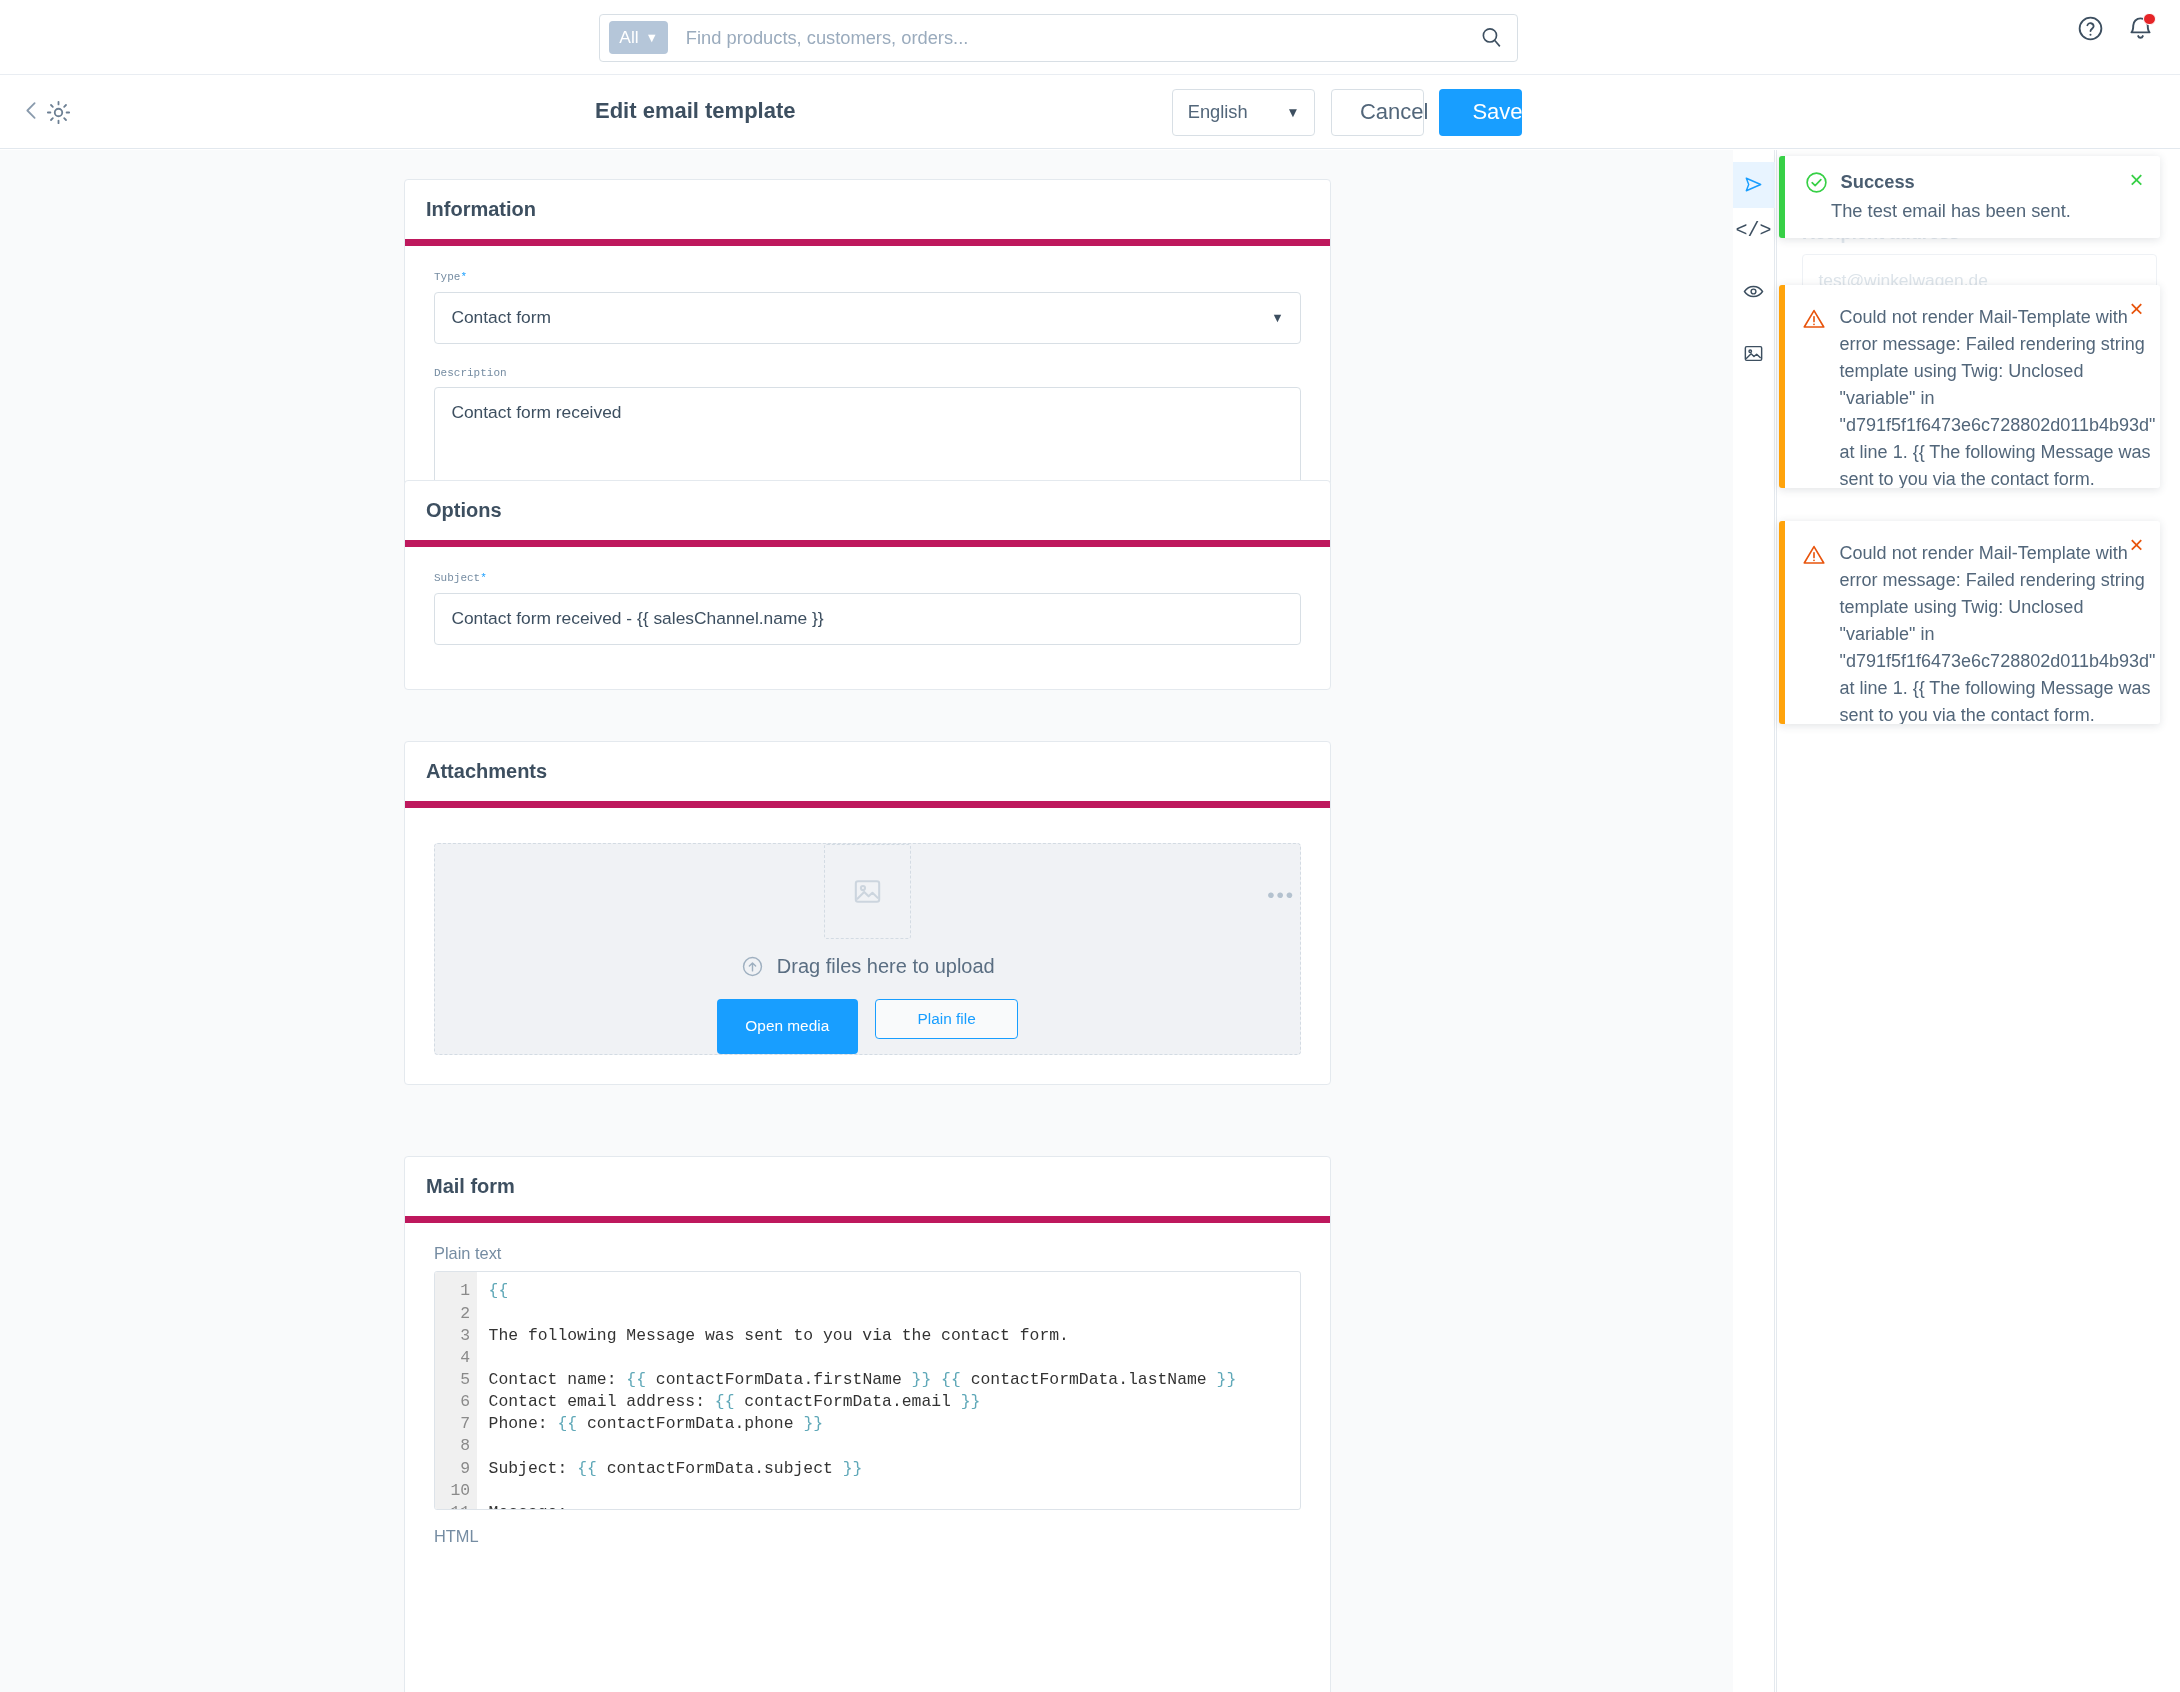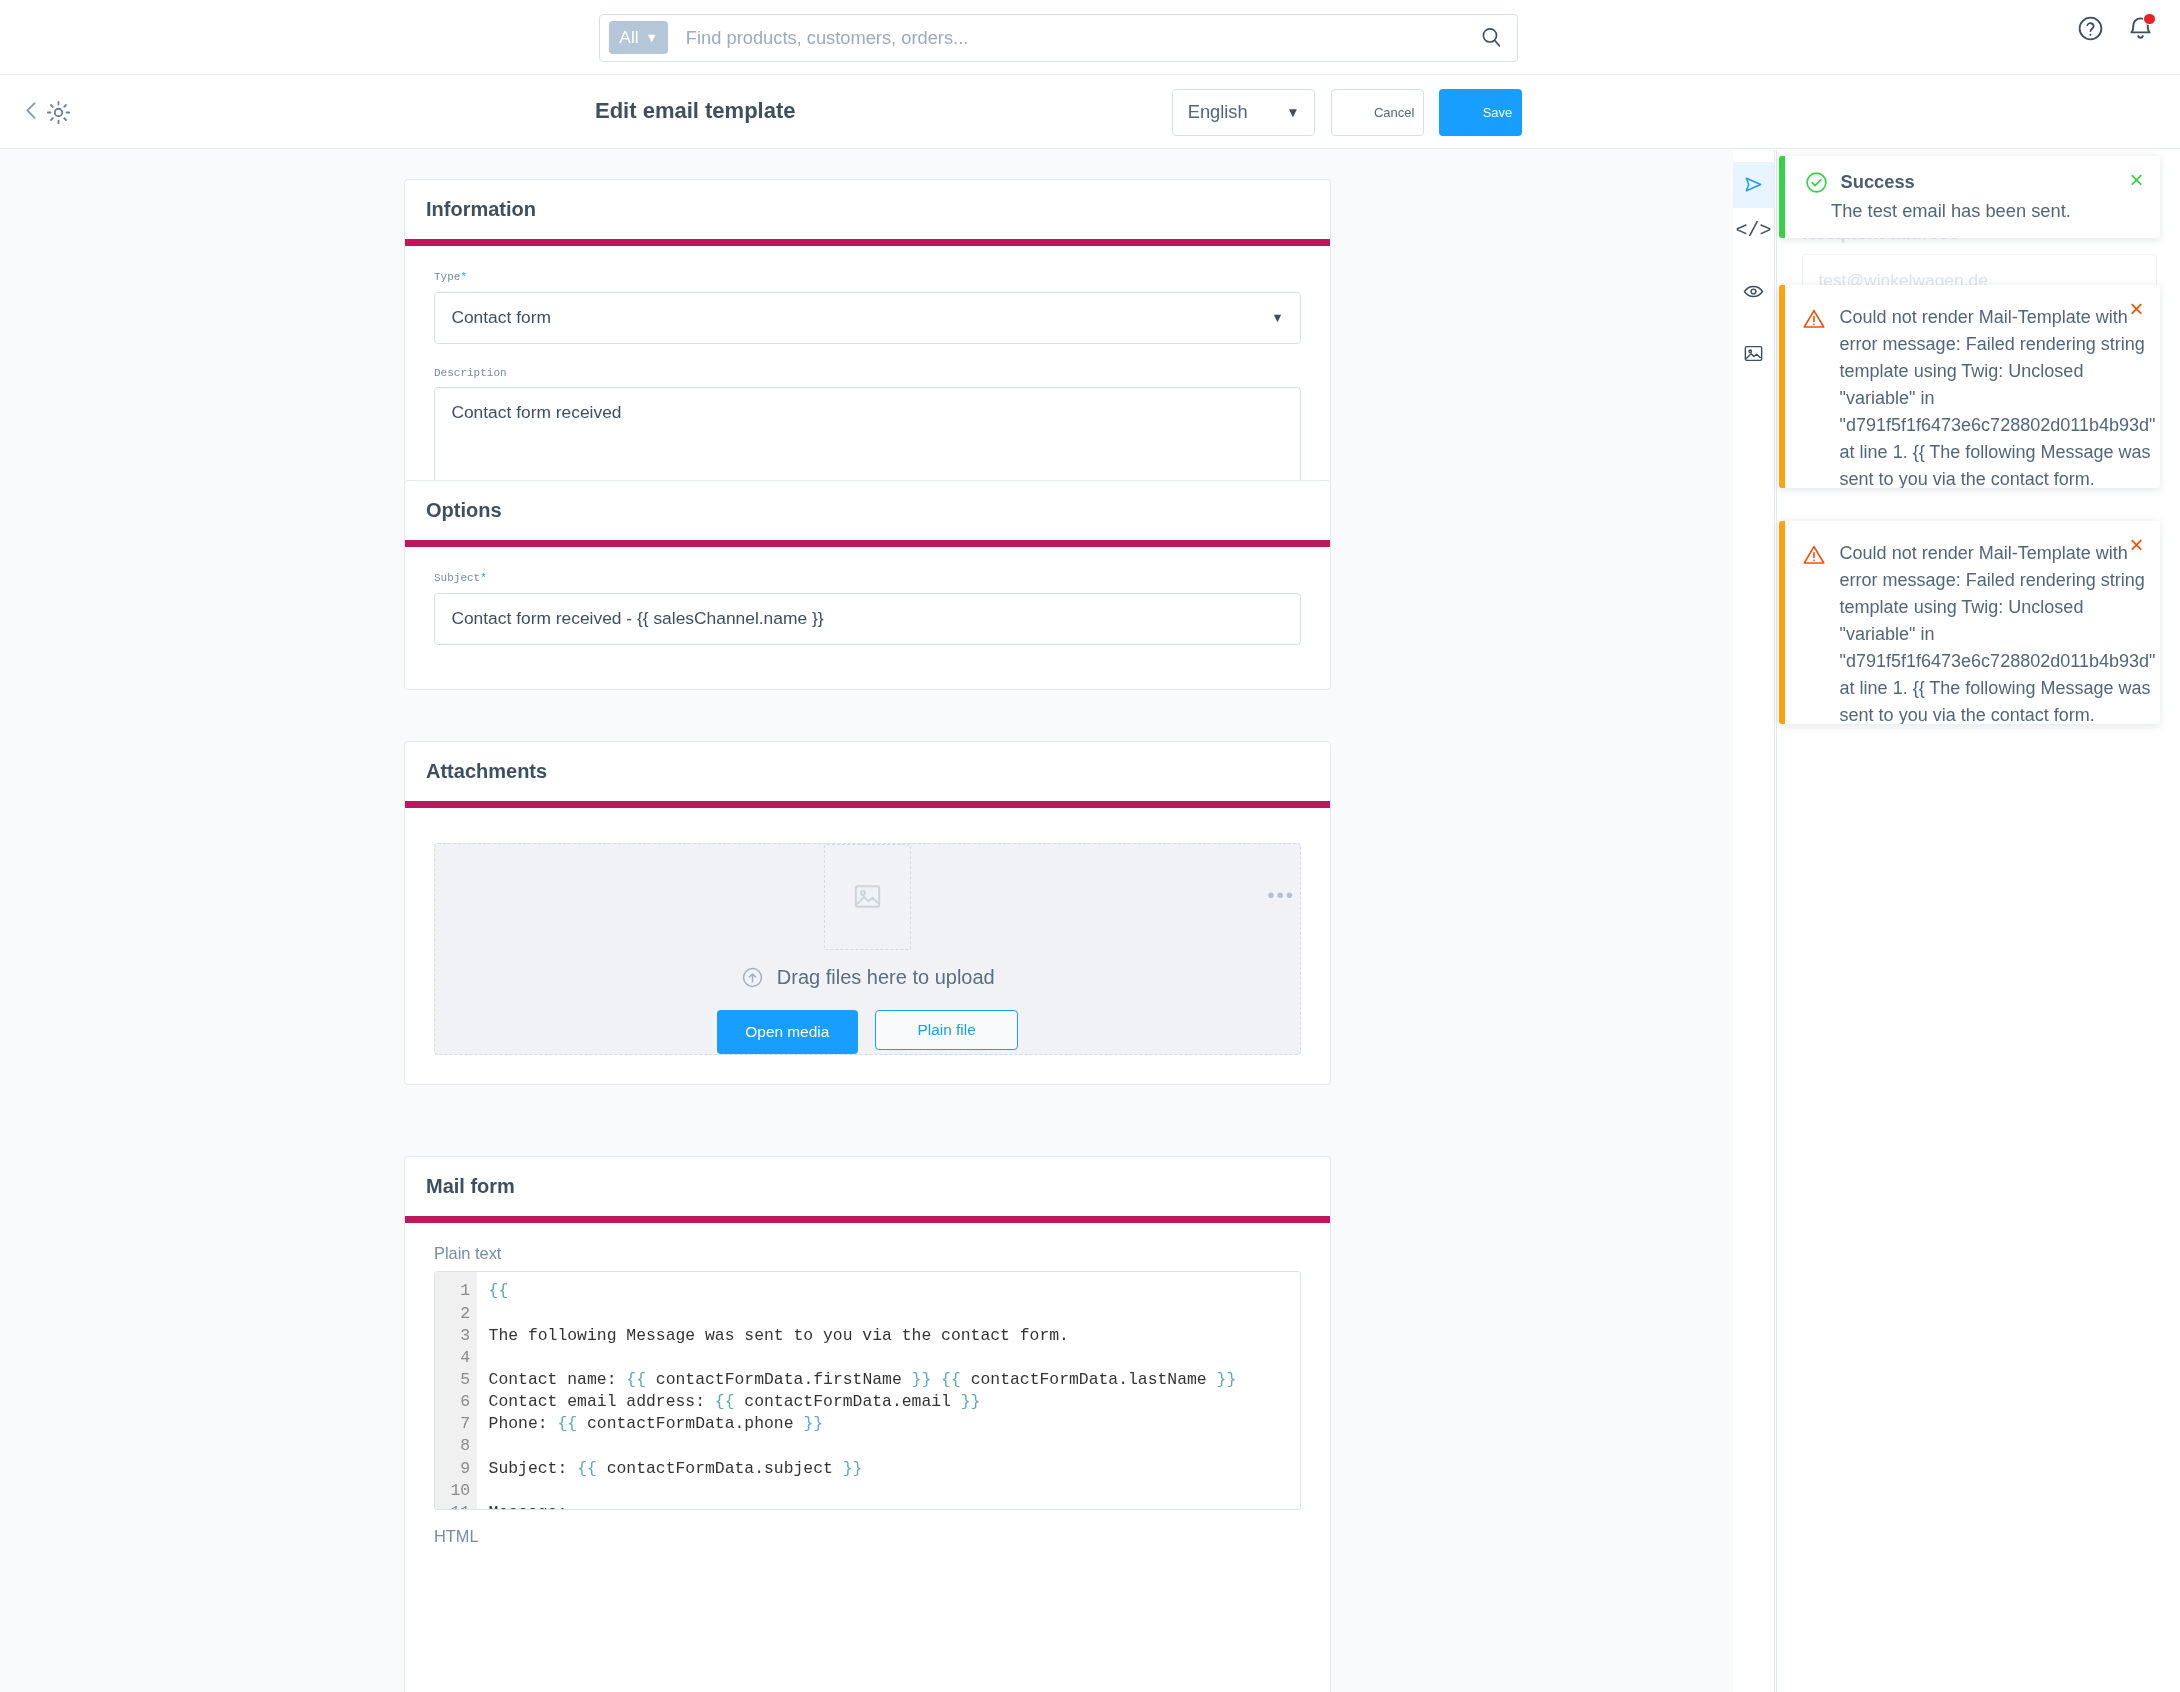--- a/index.html
+++ b/index.html
@@ -61,21 +61,21 @@
     position: absolute; right: 658px; top: 13.5px;
     display: flex; align-items: center; gap: 15.4px;
   }
   .lang-select {
     width: 143px; height: 47px; border: 1px solid #d8dfe5; border-radius: 3.9px;
     background: #fff; display: flex; align-items: center; justify-content: space-between;
     padding: 0 14.5px; font-size: 18.3px; color: #52667a; cursor: pointer;
   }
   .lang-select .cv { font-size: 13.5px; color: #3d4f60; }
   .btn {
-    height: 47px; border-radius: 3.9px; font-size: 13px; cursor: pointer;
+    height: 47px; border-radius: 3.9px; font-size: 22px; cursor: pointer;
     display: flex; align-items: center; justify-content: center;
     font-family: "Liberation Sans", sans-serif;
     padding-left: 34px;
   }
   .btn-cancel { width: 93px; border: 1px solid #d8dfe5; background: #fff; color: #52667a; }
   .btn-save { width: 83px; border: 0; background: #189eff; color: #fff; }
 
   
   .content {
     position: absolute; left: 0; top: 150px; width: 1733px; height: 1543px;
@@ -115,21 +115,21 @@
     border-radius: 3.9px; display: flex; flex-direction: column;
     align-items: center; justify-content: center; gap: 0;
   }
   .ph-box {
     width: 87px; height: 111px; border: 1.9px dashed #d3dbe3; border-radius: 2.9px;
     display: flex; align-items: center; justify-content: center; margin-bottom: 15.4px;
   }
   .drag-row { display: flex; align-items: center; gap: 11.6px; margin-bottom: 19.3px; }
   .drag-txt { font-size: 20px; color: #5a6e82; }
   .dz-btns { display: flex; gap: 17.4px; }
-  .btn-media { width: 141px; height: 44px; background: #189eff; color: #fff; border: 0; border-radius: 3.9px; font-size: 15.4px; cursor: pointer; font-family: "Liberation Sans", sans-serif; }
+  .btn-media { width: 141px; height: 55px; background: #189eff; color: #fff; border: 0; border-radius: 3.9px; font-size: 15.4px; cursor: pointer; font-family: "Liberation Sans", sans-serif; }
   .btn-upload { width: 143px; height: 40px; background: #f9fafb; color: #189eff; border: 1px solid #189eff; border-radius: 3.9px; font-size: 15.4px; cursor: pointer; font-family: "Liberation Sans", sans-serif; }
 
   
   .ed-label { font-size: 16.4px; color: #758ca2; margin-bottom: 7.7px; display: block; }
   .editor {
     border: 1px solid #dde3e9; border-radius: 2.9px; background: #fff;
     height: 239px; display: flex; overflow: hidden;
     font-family: "Liberation Mono", monospace; font-size: 16.4px; line-height: 1.35;
   }
   .gutter {

